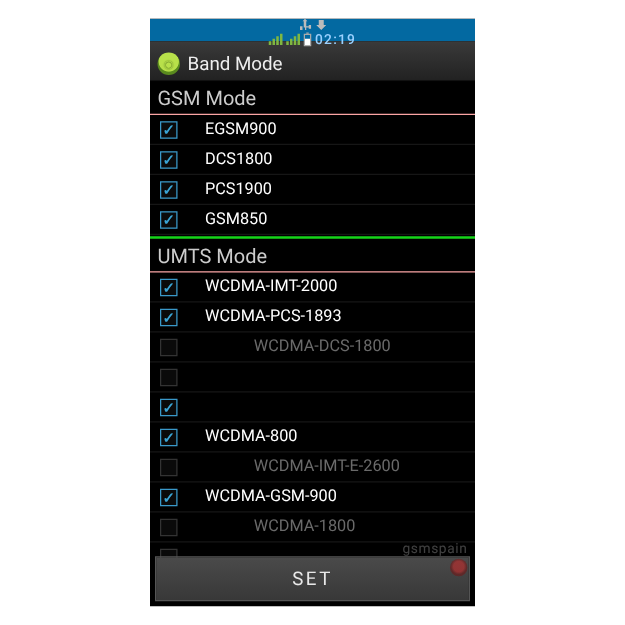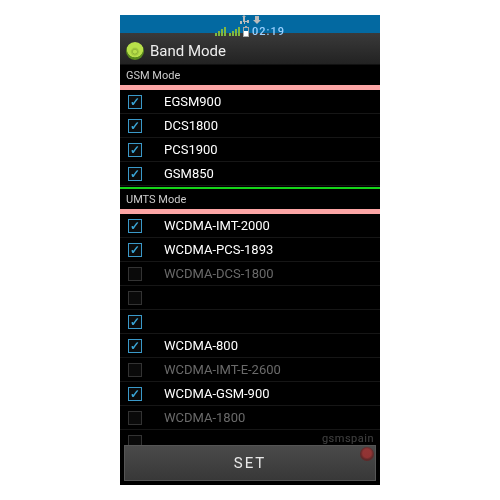--- a/index.html
+++ b/index.html
@@ -57,44 +57,44 @@
     display:flex; align-items:center; justify-content:center;
   }
   .droid::before { content: "◉"; font-size: 9px; color:#b8e04a; text-shadow: 0 0 1px #2a4a0a;}
   
   .list {
     height: calc(100% - 18px - 32px - 34px);
     overflow: hidden;
     background: #000;
   }
   .section-head {
-    font-size: 11px;
+    font-size: 16px;
     color: #ccc;
     padding: 4px 6px 3px;
-    border-bottom: 5px solid #fca5a5;
+    border-bottom: 1px solid #fca5a5;
   }
   .green-divider { height: 2px; background: #16d41a; margin-top: 1px;}
   .row {
     display: flex; align-items: center;
     height: 24px;
     padding: 0 8px;
     gap: 22px;
     border-bottom: 1px solid #161616;
   }
   .chk {
     width: 14px; height: 14px;
     border: 1px solid #555;
     background: #0a0a0a;
     display: flex; align-items: center; justify-content: center;
     font-size: 12px; line-height: 1;
   }
   .chk.checked { border-color: #3a99c9; }
   .chk.checked::after { content: "✓"; color: #3aa4d4; font-weight: bold; }
   .row .lbl { font-size: 13px; color: #fff; }
-  .row.disabled .lbl { color: #6a6a6a; }
+  .row.disabled .lbl { color: #6a6a6a; margin-left: 39px; }
   .row.disabled .chk { border-color: #333; }
   
   .footer {
     position: absolute; left: 4px; right: 4px; bottom: 4px;
     height: 36px;
     background: linear-gradient(#4a4a4a, #383838);
     display: flex; align-items: center; justify-content: center;
     font-size: 15px; letter-spacing: 2px; color: #e8e8e8;
     border: 1px solid #555;
   }

